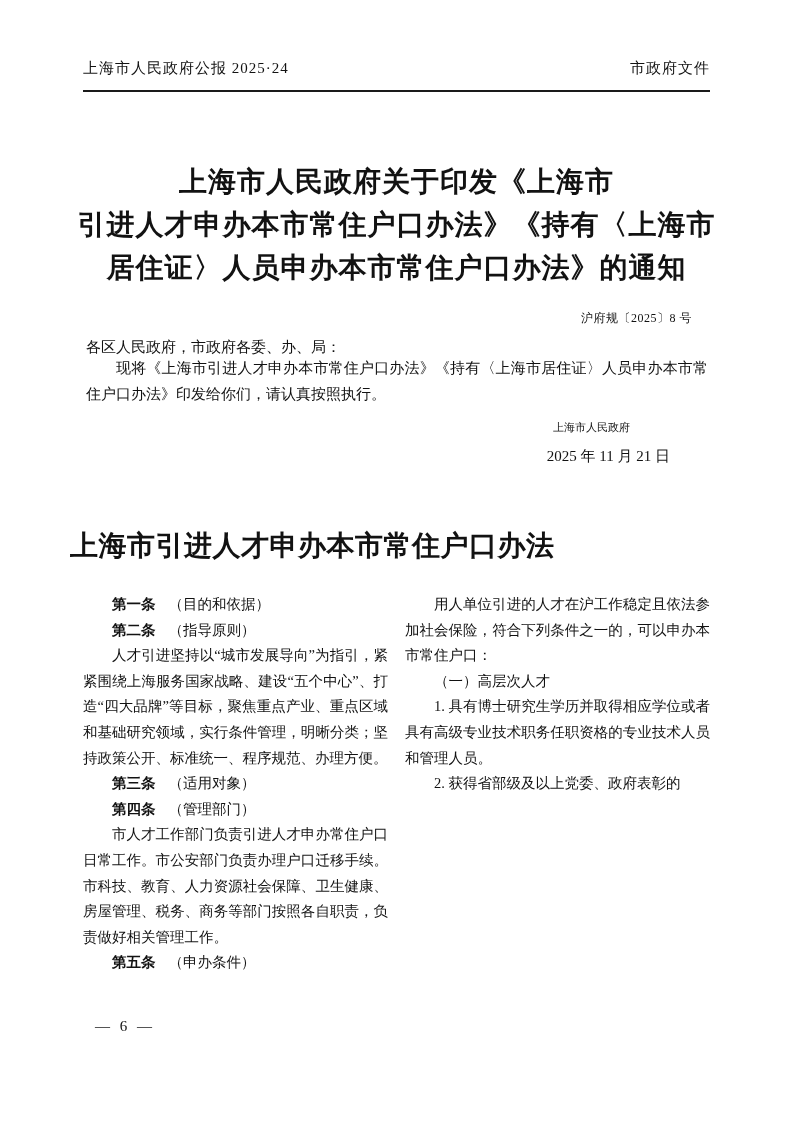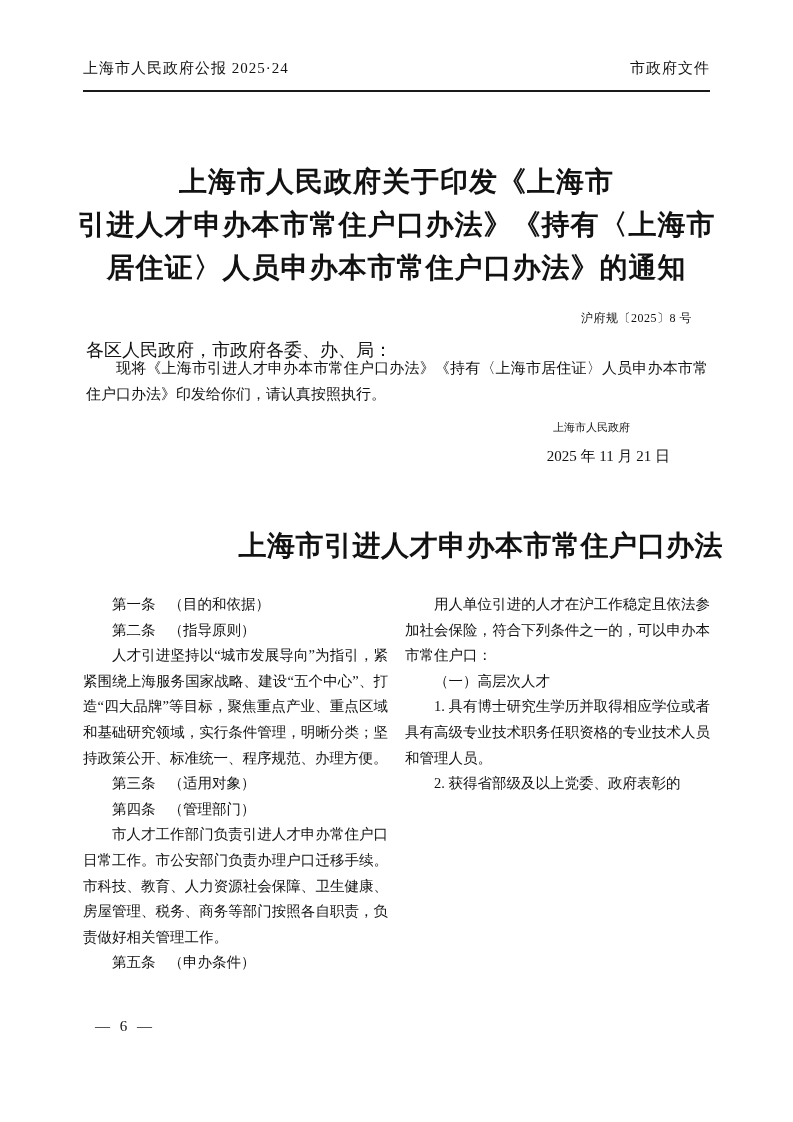--- a/index.html
+++ b/index.html
@@ -44,21 +44,21 @@
   }
 
   .doc-number {
     top: 310px; right: 101px;
     font-size: 12px;
     letter-spacing: 0.5px;
   }
 
   .salutation {
     top: 338px; left: 86px;
-    font-size: 18px;
+    font-size: 15px;
   }
 
   .letter-body {
     top: 356px; left: 86px; width: 622px;
     font-size: 15px;
     line-height: 25.5px;
     text-align: justify;
     text-justify: inter-ideograph;
     text-indent: 2em;
   }
@@ -68,21 +68,21 @@
     font-size: 11px;
   }
   .sign-date {
     top: 447px; right: 123px;
     font-size: 15px;
   }
 
   
   .reg-title {
     top: 527px; left: 70px; right: 70px;
-    text-align: right;
+    text-align: left;
     font-size: 28px;
     font-weight: bold;
     letter-spacing: 0.5px;
   }
 
   
   .reg-columns {
     top: 592px; left: 83px;
     width: 627px; height: 424px;
     column-count: 2;
@@ -93,21 +93,21 @@
     line-height: 25.6px;
     text-align: justify;
     text-justify: inter-ideograph;
   }
   .reg-columns p {
     margin: 0;
     text-indent: 2em;
   }
   .art-head { break-inside: avoid; }
   .art-num {
-    font-weight: normal;
+    font-weight: bold;
     margin-right: 0.9em;
   }
 
   .page-number {
     top: 1018px; left: 95px;
     font-size: 15px;
     letter-spacing: 3px;
   }
 </style>
 </head>

